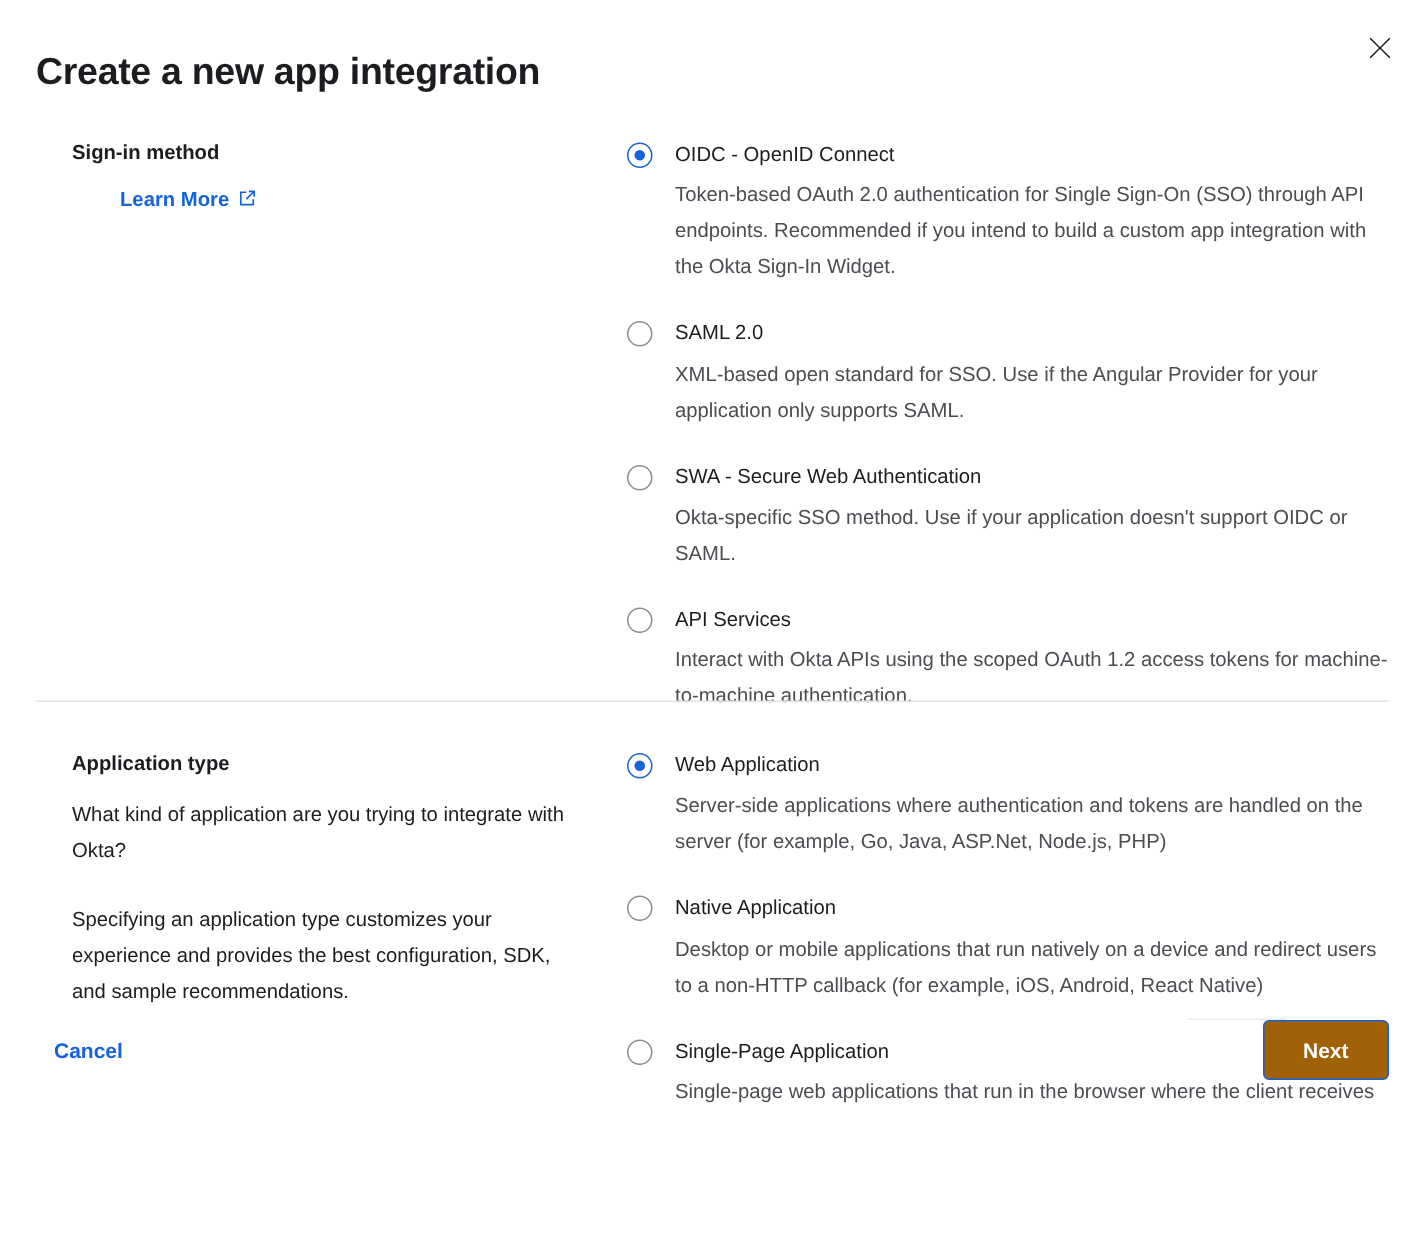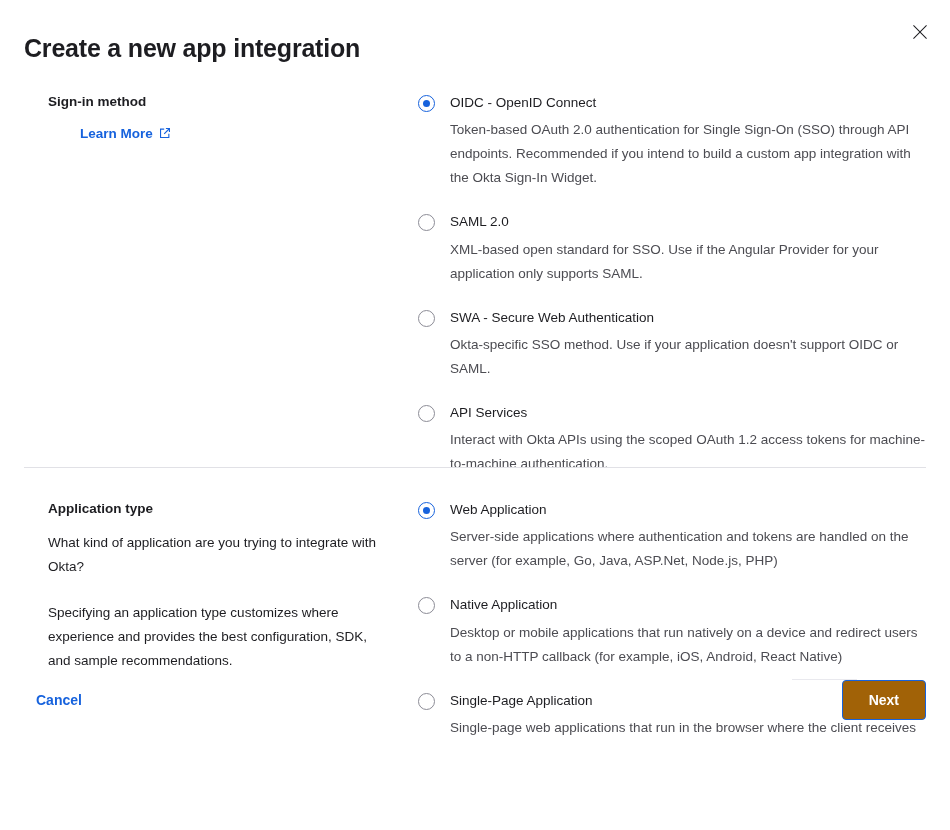--- a/index.html
+++ b/index.html
@@ -242,21 +242,21 @@
 
     </div>
   </div>
 
   <div class="divider" style="top: 467px;"></div>
 
   <div class="section" style="top: 500px;">
     <div class="section-left">
       <p class="section-label">Application type</p>
       <p class="section-desc">What kind of application are you trying to integrate with Okta?</p>
-      <p class="section-desc">Specifying an application type customizes where experience and provides the best configuration, SDK, and sample recommendations.</p>
+      <p class="section-desc">Specifying an application type customizes your experience and provides the best configuration, SDK, and sample recommendations.</p>
     </div>
     <div class="section-right">
 
       <div class="option">
         <span class="radio checked"></span>
         <p class="option-title">Web Application</p>
         <p class="option-desc">Server-side applications where authentication and tokens are handled on the server (for example, Go, Java, ASP.Net, Node.js, PHP)</p>
       </div>
 
       <div class="option">

